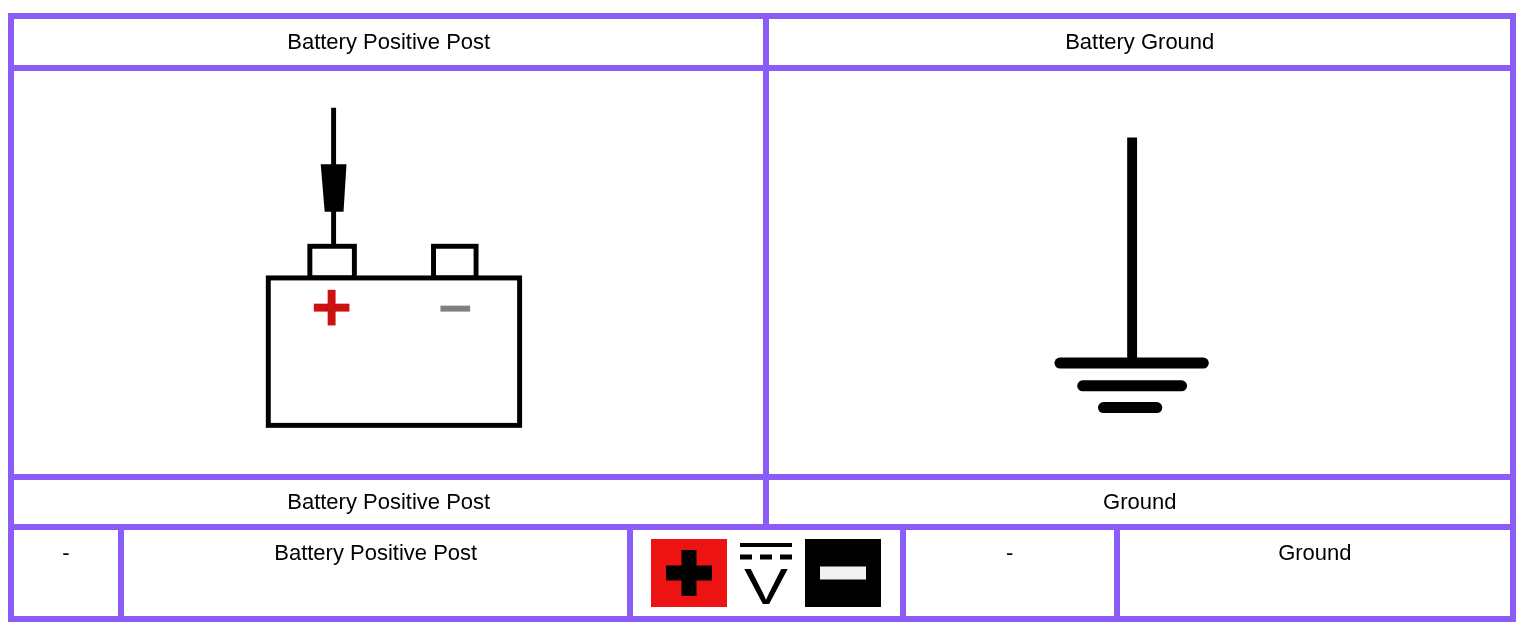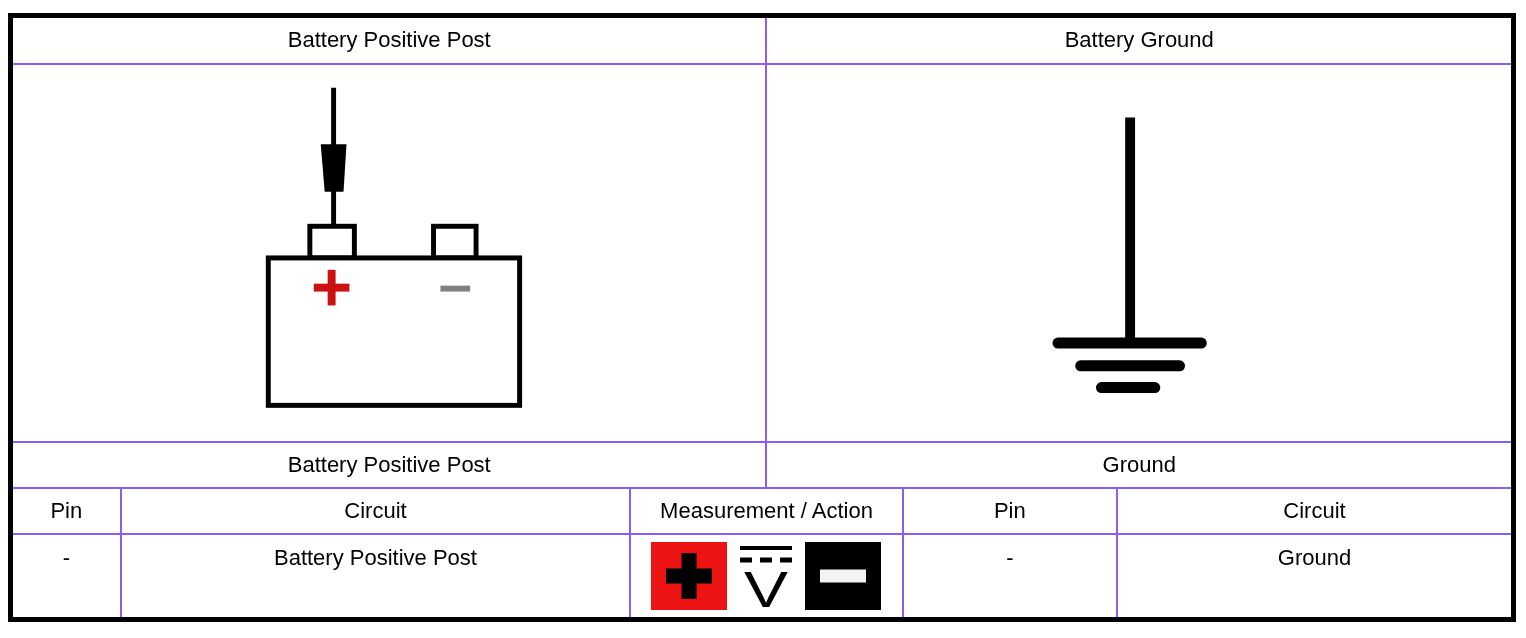--- a/index.html
+++ b/index.html
@@ -14,21 +14,21 @@
     left: 8px; top: 13px;
     width: 1508px; height: 609px;
   }
   table.grid {
     width: 100%; height: 100%;
     border-collapse: collapse;
     table-layout: fixed;
     border: 5px solid #000;
   }
   table.grid td {
-    border: 2px solid #8b5cf6;
+    border: 6px solid #8b5cf6;
     text-align: center;
     vertical-align: middle;
     font-size: 22px;
     padding: 0;
     overflow: hidden;
   }
   tr.row-title    { height: 48px; }
   tr.row-diagram  { height: 377px; }
   tr.row-subtitle { height: 46px; }
   tr.row-colhead  { height: 46px; }
@@ -119,27 +119,20 @@
           </g>
         </svg>
       </td>
     </tr>
 
     <tr class="row-subtitle">
       <td colspan="3">Battery Positive Post</td>
       <td colspan="3">Ground</td>
     </tr>
 
-    <tr class="row-colhead">
-      <td>Pin</td>
-      <td>Circuit</td>
-      <td colspan="2">Measurement / Action</td>
-      <td>Pin</td>
-      <td>Circuit</td>
-    </tr>
 
     <tr class="row-values">
       <td class="txt-cell">-</td>
       <td class="txt-cell">Battery Positive Post</td>
       <td colspan="2">
         <div class="meas-wrap">
           <div class="probe-square red">
             <div class="cross-bar-h"></div>
             <div class="cross-bar-v"></div>
           </div>

